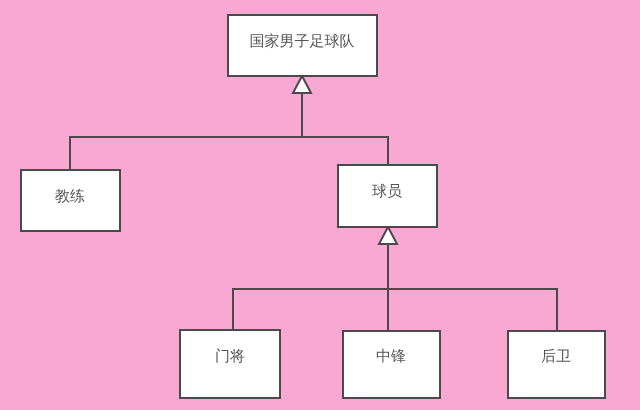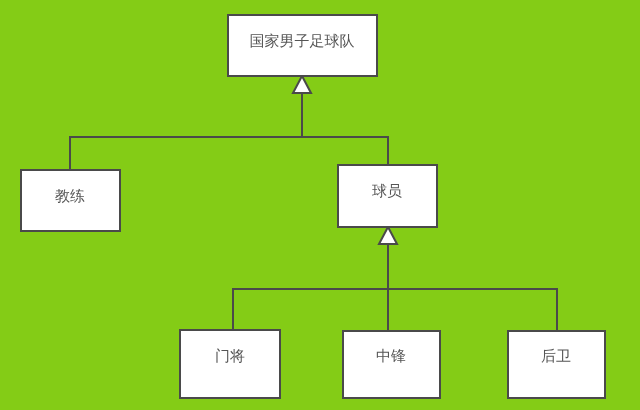--- a/index.html
+++ b/index.html
@@ -42,21 +42,21 @@
     font-family: "DejaVu Sans", "Liberation Sans", sans-serif;
     font-size: 15px;
     text-anchor: middle;
     dominant-baseline: alphabetic;
     white-space: pre;
   }
 </style>
 </head>
 <body>
 
-<div id="diagram-root" style="background: #84cc16; width: 640px; height: 410px;">
+<div id="diagram-root" style="background: #f9a8d4; width: 640px; height: 410px;">
   <svg id="diagram-svg" viewBox="0 0 640 410" xmlns="http://www.w3.org/2000/svg">
 
     <g>
       <path class="connector-line" d="M 70 170 L 70 137 L 302 137" stroke="#4a4a4a" stroke-width="2"></path>
       <path class="connector-line" d="M 388 165 L 388 137 L 302 137 L 302 93" stroke="#4a4a4a" stroke-width="2"></path>
       <path class="connector-line" d="M 233 330 L 233 289 L 388 289" stroke="#4a4a4a" stroke-width="2"></path>
       <path class="connector-line" d="M 388 331 L 388 244" stroke="#4a4a4a" stroke-width="2"></path>
       <path class="connector-line" d="M 557 331 L 557 289 L 388 289" stroke="#4a4a4a" stroke-width="2"></path>
     </g>
 

